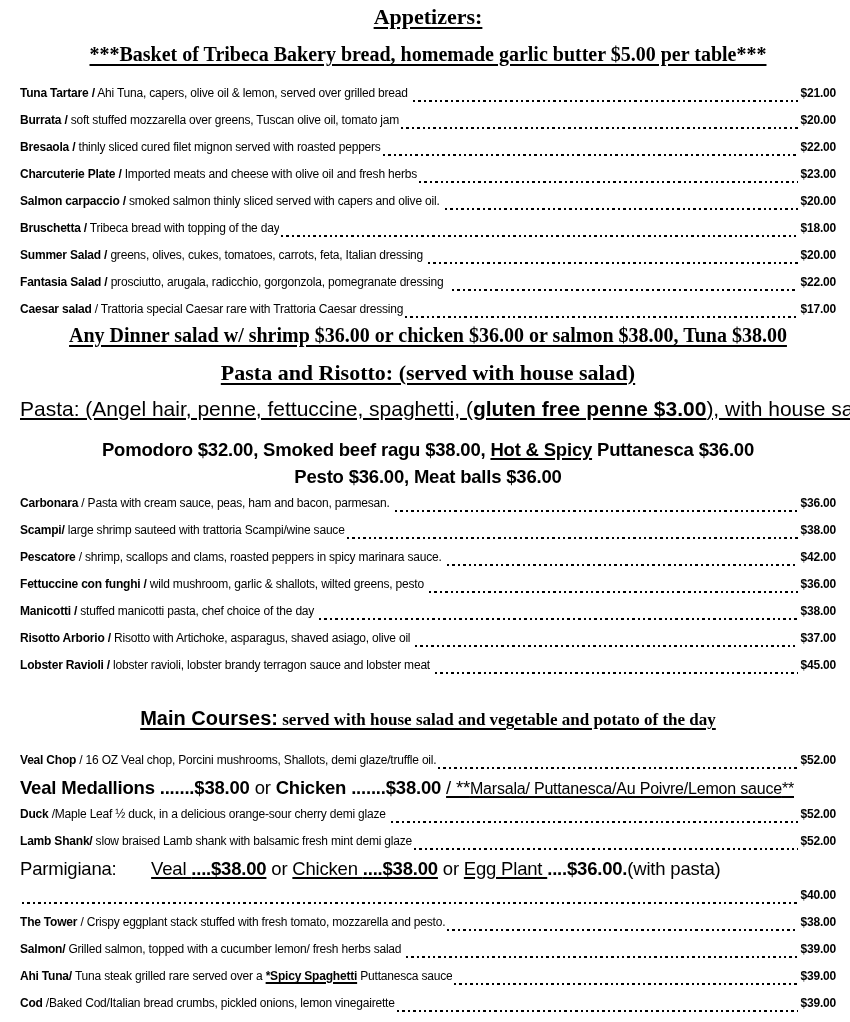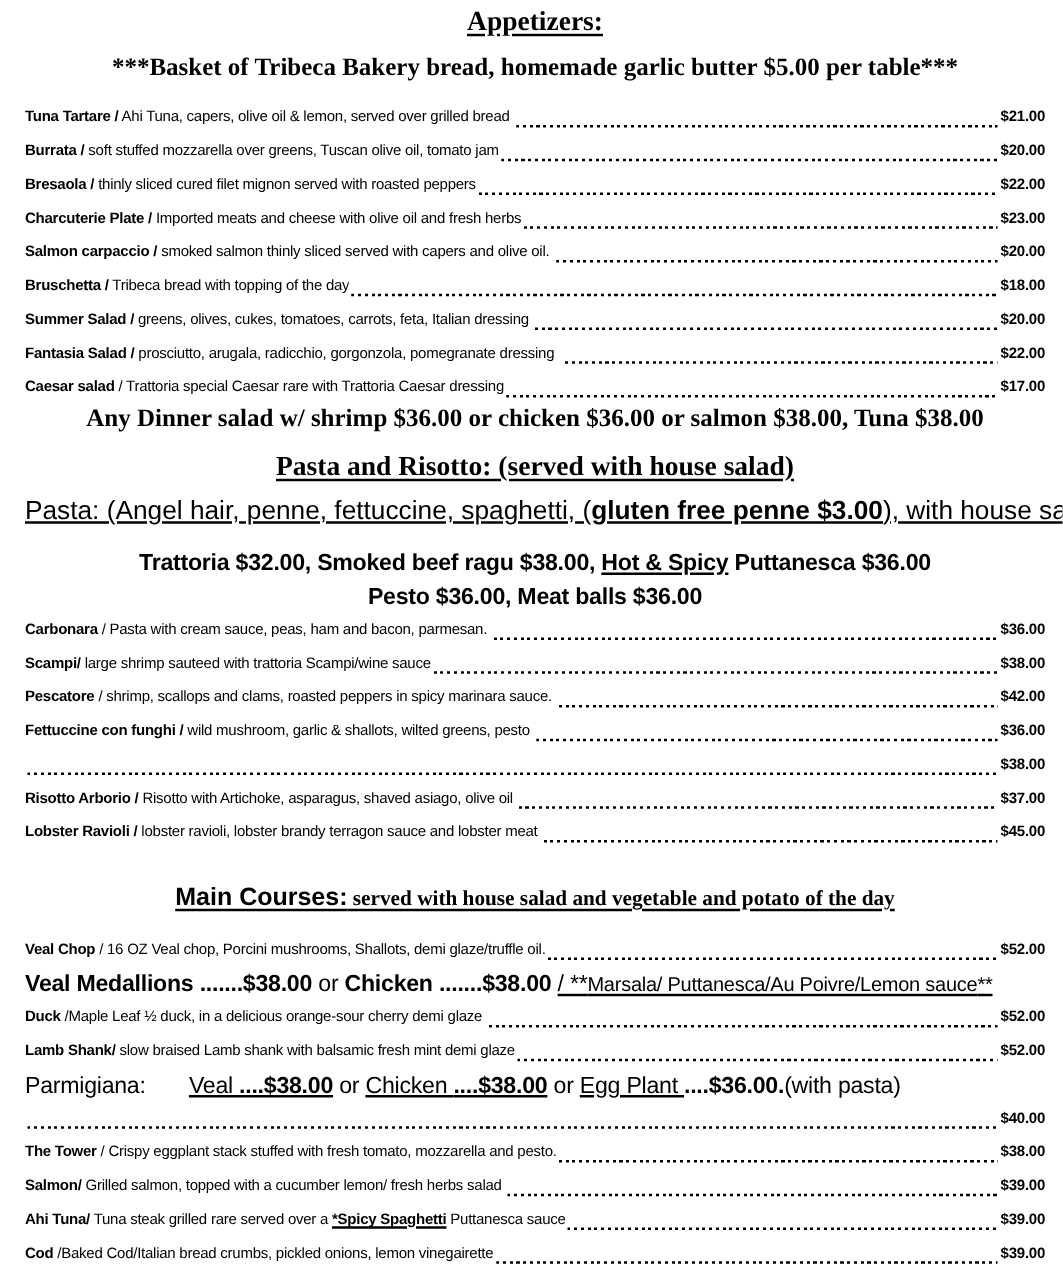--- a/index.html
+++ b/index.html
@@ -13,21 +13,21 @@
   .b{font-weight:bold;}
   .u{text-decoration:underline;text-decoration-thickness:1.5px;text-underline-offset:2px;}
   .seg-sm{font-size:16px;}
   .seg-serif{font-family:"Liberation Serif",serif;font-size:17px;text-align:center;}
   .seg-sans{font-family:"Liberation Sans",sans-serif;}
 
   .kind-title{font-family:"Liberation Serif",serif;font-weight:bold;font-size:22px;line-height:26px;text-align:center;}
   .kind-title .inner{text-decoration:underline;text-decoration-thickness:2px;text-underline-offset:3px;}
 
   .kind-note{font-family:"Liberation Serif",serif;font-weight:bold;font-size:20px;line-height:24px;text-align:center;}
-  .kind-note .inner{text-decoration-thickness:2px;text-underline-offset:3px;}
+  .kind-note .inner{text-decoration:underline;text-decoration-thickness:2px;text-underline-offset:3px;}
 
   .kind-subnote{font-family:Liberation Sans, sans-serif;font-size:21px;line-height:22px;text-align:right;}
   .kind-subnote .inner{text-decoration:underline;text-underline-offset:2px;}
 
   .kind-specials{font-size:18.5px;line-height:27px;height:27px;text-align:center;letter-spacing:-0.2px;}
 
   .kind-main-title{text-align:center;font-size:20px;line-height:26px;}
   .kind-main-title .inner{font-weight:bold;text-decoration:underline;text-decoration-thickness:2px;text-underline-offset:3px;}
 
   .kind-item{display:flex;align-items:baseline;font-size:12px;line-height:27px;height:27px;letter-spacing:-0.2px;}
@@ -96,21 +96,21 @@
         <span class="price" data-name="dish-price">$22.00</span>
       </div>
       <div class="blk kind-item" data-name="item-caesar-salad">
         <span class="inner" data-name="line-text"><span class="b" data-name="dish-name">Caesar salad</span><span data-name="dish-description"> / Trattoria special Caesar rare with Trattoria Caesar dressing</span></span>
         <span class="leader" data-name="dot-leader"></span>
         <span class="price" data-name="dish-price">$17.00</span>
       </div>
       <div class="blk kind-note" data-name="any-dinner-note"><span class="inner" data-name="line-text"><span data-name="note-text">Any Dinner salad w/ shrimp $36.00 or chicken $36.00 or salmon $38.00, Tuna $38.00</span></span></div>
       <div class="blk kind-title" data-name="pasta-section-title"><span class="inner" data-name="line-text"><span data-name="section-heading-text">Pasta and Risotto: (served with house salad)</span></span></div>
       <div class="blk kind-subnote" data-name="pasta-note"><span class="inner" data-name="line-text"><span data-name="note-text">Pasta: (Angel hair, penne, fettuccine, spaghetti, (</span><span class="b" data-name="note-text-bold">gluten free penne $3.00</span><span data-name="note-text">), with house salad</span></span></div>
-      <div class="blk kind-specials" data-name="pasta-specials-line-1"><span class="inner" data-name="line-text"><span class="b" data-name="specials-text">Trattoria $32.00, Smoked beef ragu $38.00, </span><span class="b u" data-name="specials-text-underlined">Hot &amp; Spicy</span><span class="b" data-name="specials-text"> Puttanesca $36.00</span></span></div>
+      <div class="blk kind-specials" data-name="pasta-specials-line-1"><span class="inner" data-name="line-text"><span class="b" data-name="specials-text">Pomodoro $32.00, Smoked beef ragu $38.00, </span><span class="b u" data-name="specials-text-underlined">Hot &amp; Spicy</span><span class="b" data-name="specials-text"> Puttanesca $36.00</span></span></div>
       <div class="blk kind-specials" data-name="pasta-specials-line-2"><span class="inner" data-name="line-text"><span class="b" data-name="specials-text">Pesto $36.00, Meat balls $36.00</span></span></div>
       <div class="blk kind-item" data-name="item-carbonara">
         <span class="inner" data-name="line-text"><span class="b" data-name="dish-name">Carbonara</span><span data-name="dish-description"> / Pasta with cream sauce, peas, ham and bacon, parmesan. </span></span>
         <span class="leader" data-name="dot-leader"></span>
         <span class="price" data-name="dish-price">$36.00</span>
       </div>
       <div class="blk kind-item" data-name="item-scampi">
         <span class="inner" data-name="line-text"><span class="b" data-name="dish-name">Scampi/</span><span data-name="dish-description"> large shrimp sauteed with trattoria Scampi/wine sauce</span></span>
         <span class="leader" data-name="dot-leader"></span>
         <span class="price" data-name="dish-price">$38.00</span>
@@ -119,20 +119,21 @@
         <span class="inner" data-name="line-text"><span class="b" data-name="dish-name">Pescatore</span><span data-name="dish-description"> / shrimp, scallops and clams, roasted peppers in spicy marinara sauce. </span></span>
         <span class="leader" data-name="dot-leader"></span>
         <span class="price" data-name="dish-price">$42.00</span>
       </div>
       <div class="blk kind-item" data-name="item-fettuccine-con-funghi">
         <span class="inner" data-name="line-text"><span class="b" data-name="dish-name">Fettuccine con funghi /</span><span data-name="dish-description"> wild mushroom, garlic &amp; shallots, wilted greens, pesto </span></span>
         <span class="leader" data-name="dot-leader"></span>
         <span class="price" data-name="dish-price">$36.00</span>
       </div>
       <div class="blk kind-item" data-name="item-manicotti">
+        <span class="inner" data-name="line-text"><span class="b" data-name="dish-name">Manicotti /</span><span data-name="dish-description"> stuffed manicotti pasta, chef choice of the day </span></span>
         <span class="leader" data-name="dot-leader"></span>
         <span class="price" data-name="dish-price">$38.00</span>
       </div>
       <div class="blk kind-item" data-name="item-risotto-arborio">
         <span class="inner" data-name="line-text"><span class="b" data-name="dish-name">Risotto Arborio /</span><span data-name="dish-description"> Risotto with Artichoke, asparagus, shaved asiago, olive oil </span></span>
         <span class="leader" data-name="dot-leader"></span>
         <span class="price" data-name="dish-price">$37.00</span>
       </div>
       <div class="blk kind-item" data-name="item-lobster-ravioli">
         <span class="inner" data-name="line-text"><span class="b" data-name="dish-name">Lobster Ravioli /</span><span data-name="dish-description"> lobster ravioli, lobster brandy terragon sauce and lobster meat </span></span>

